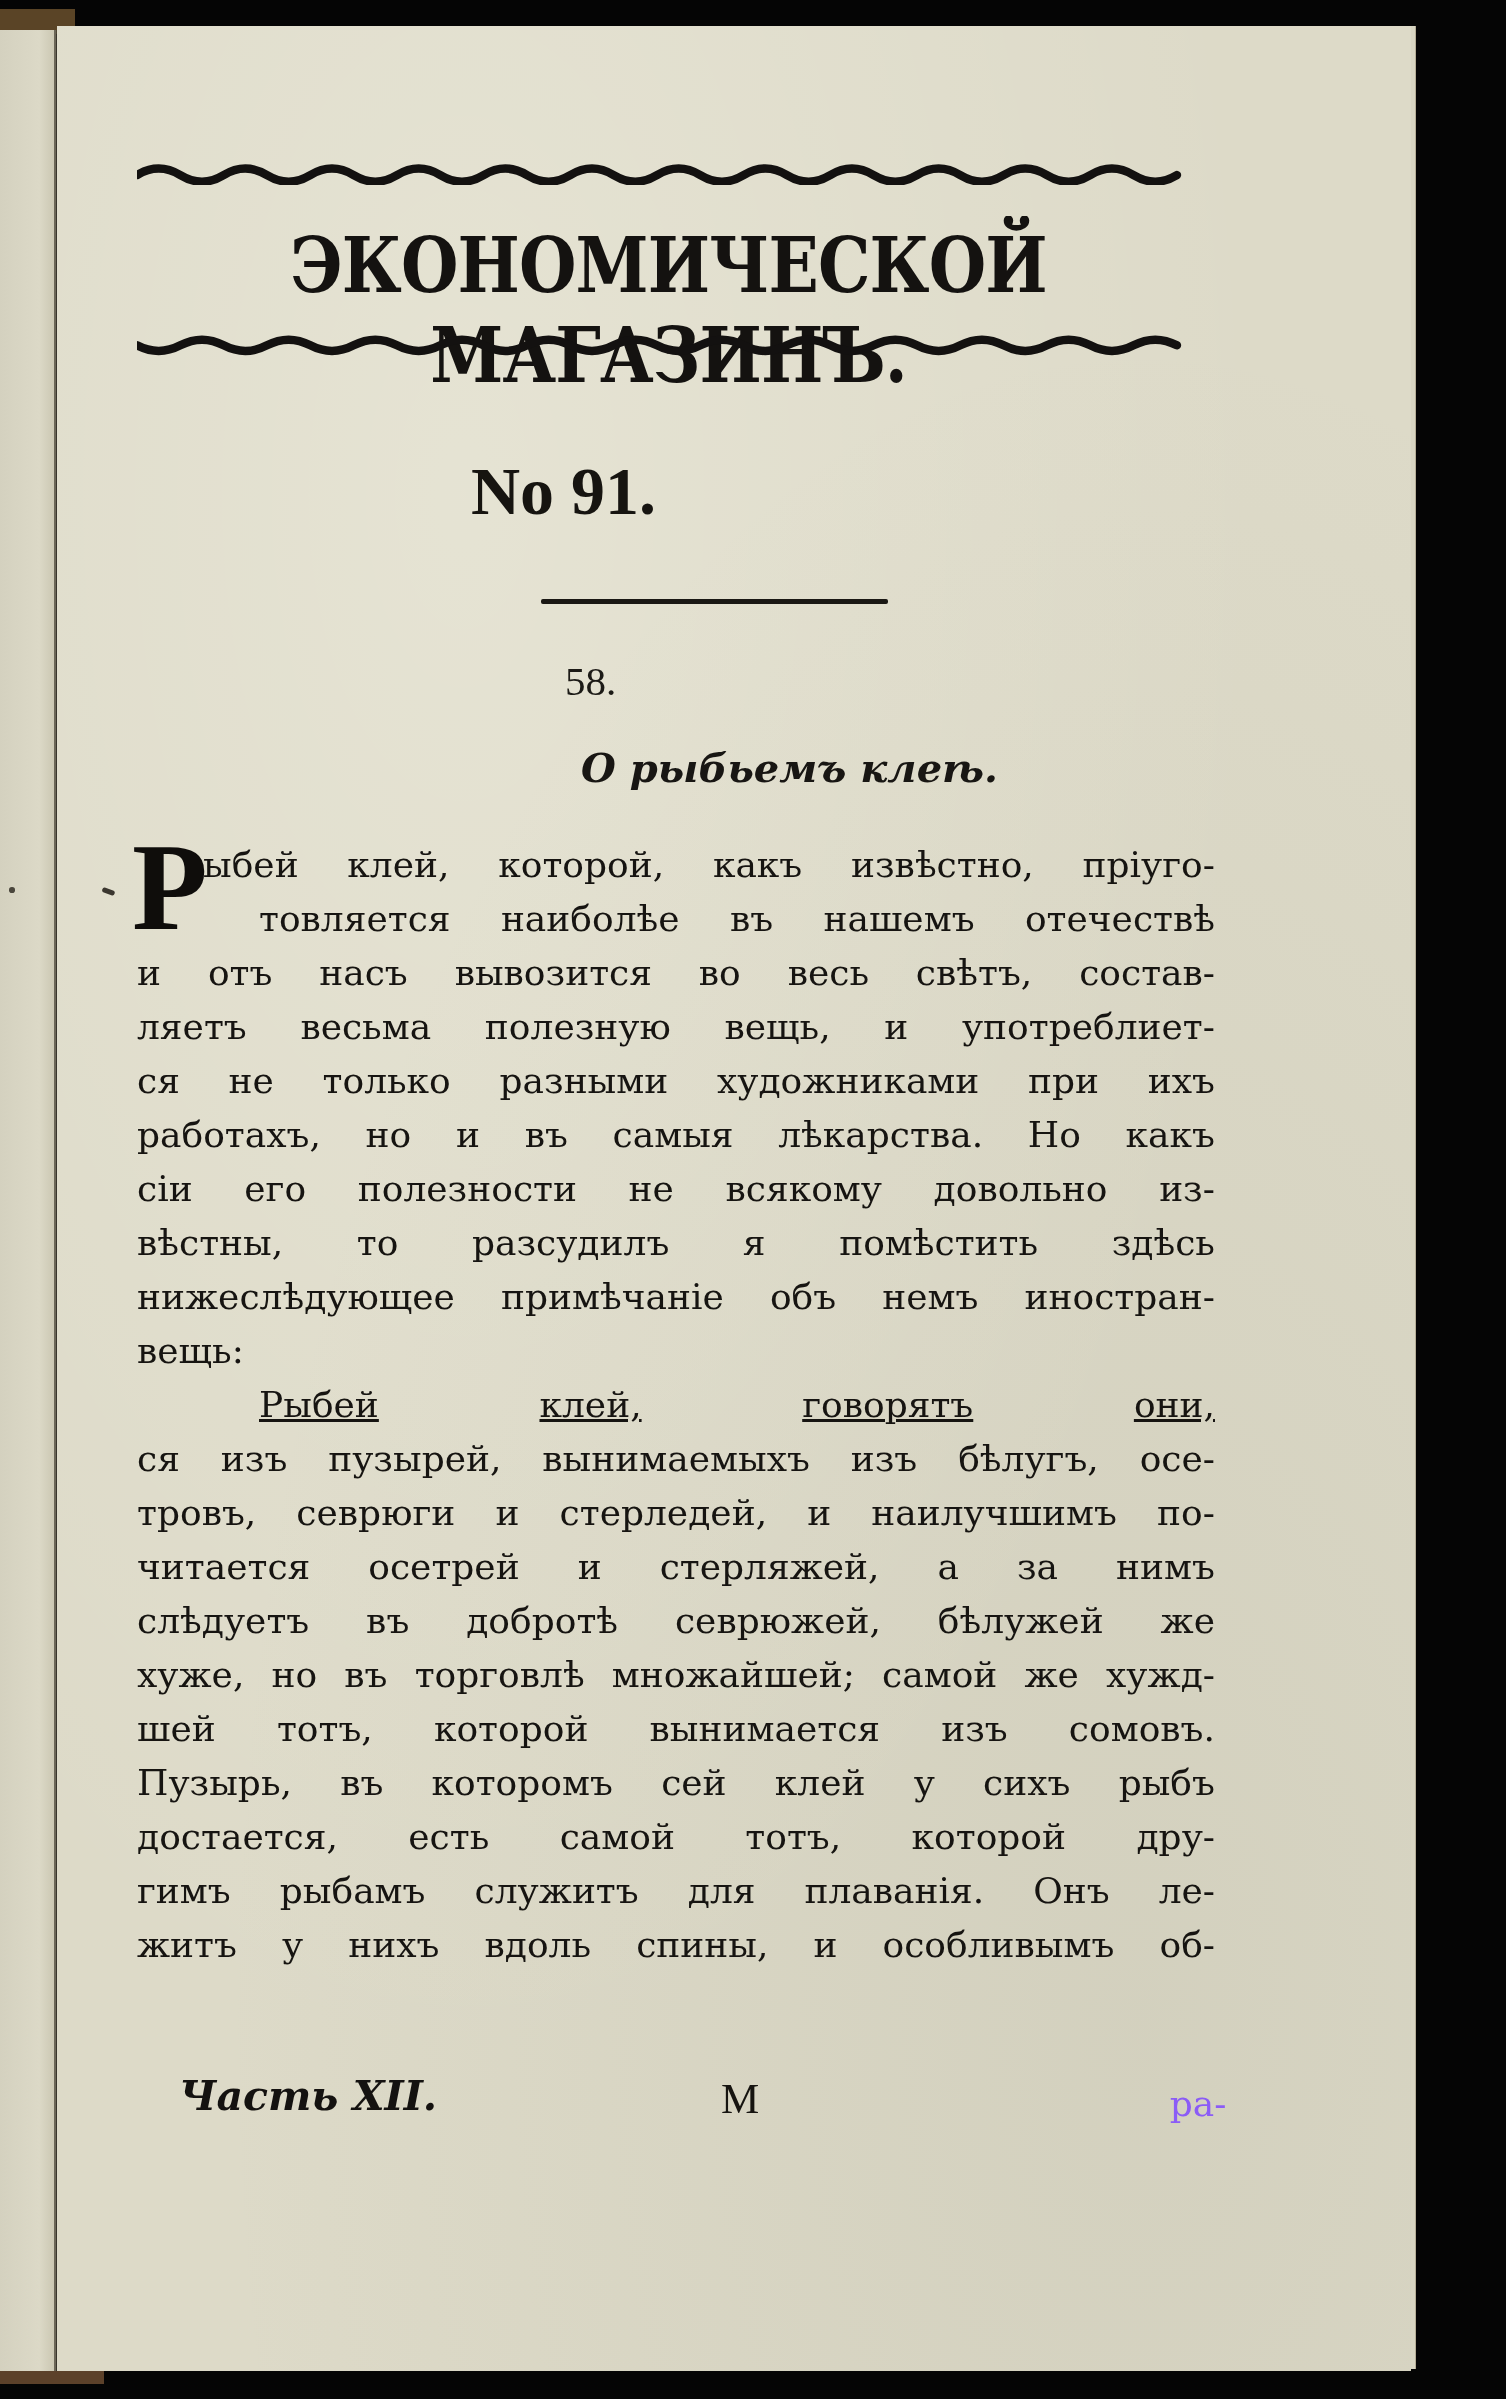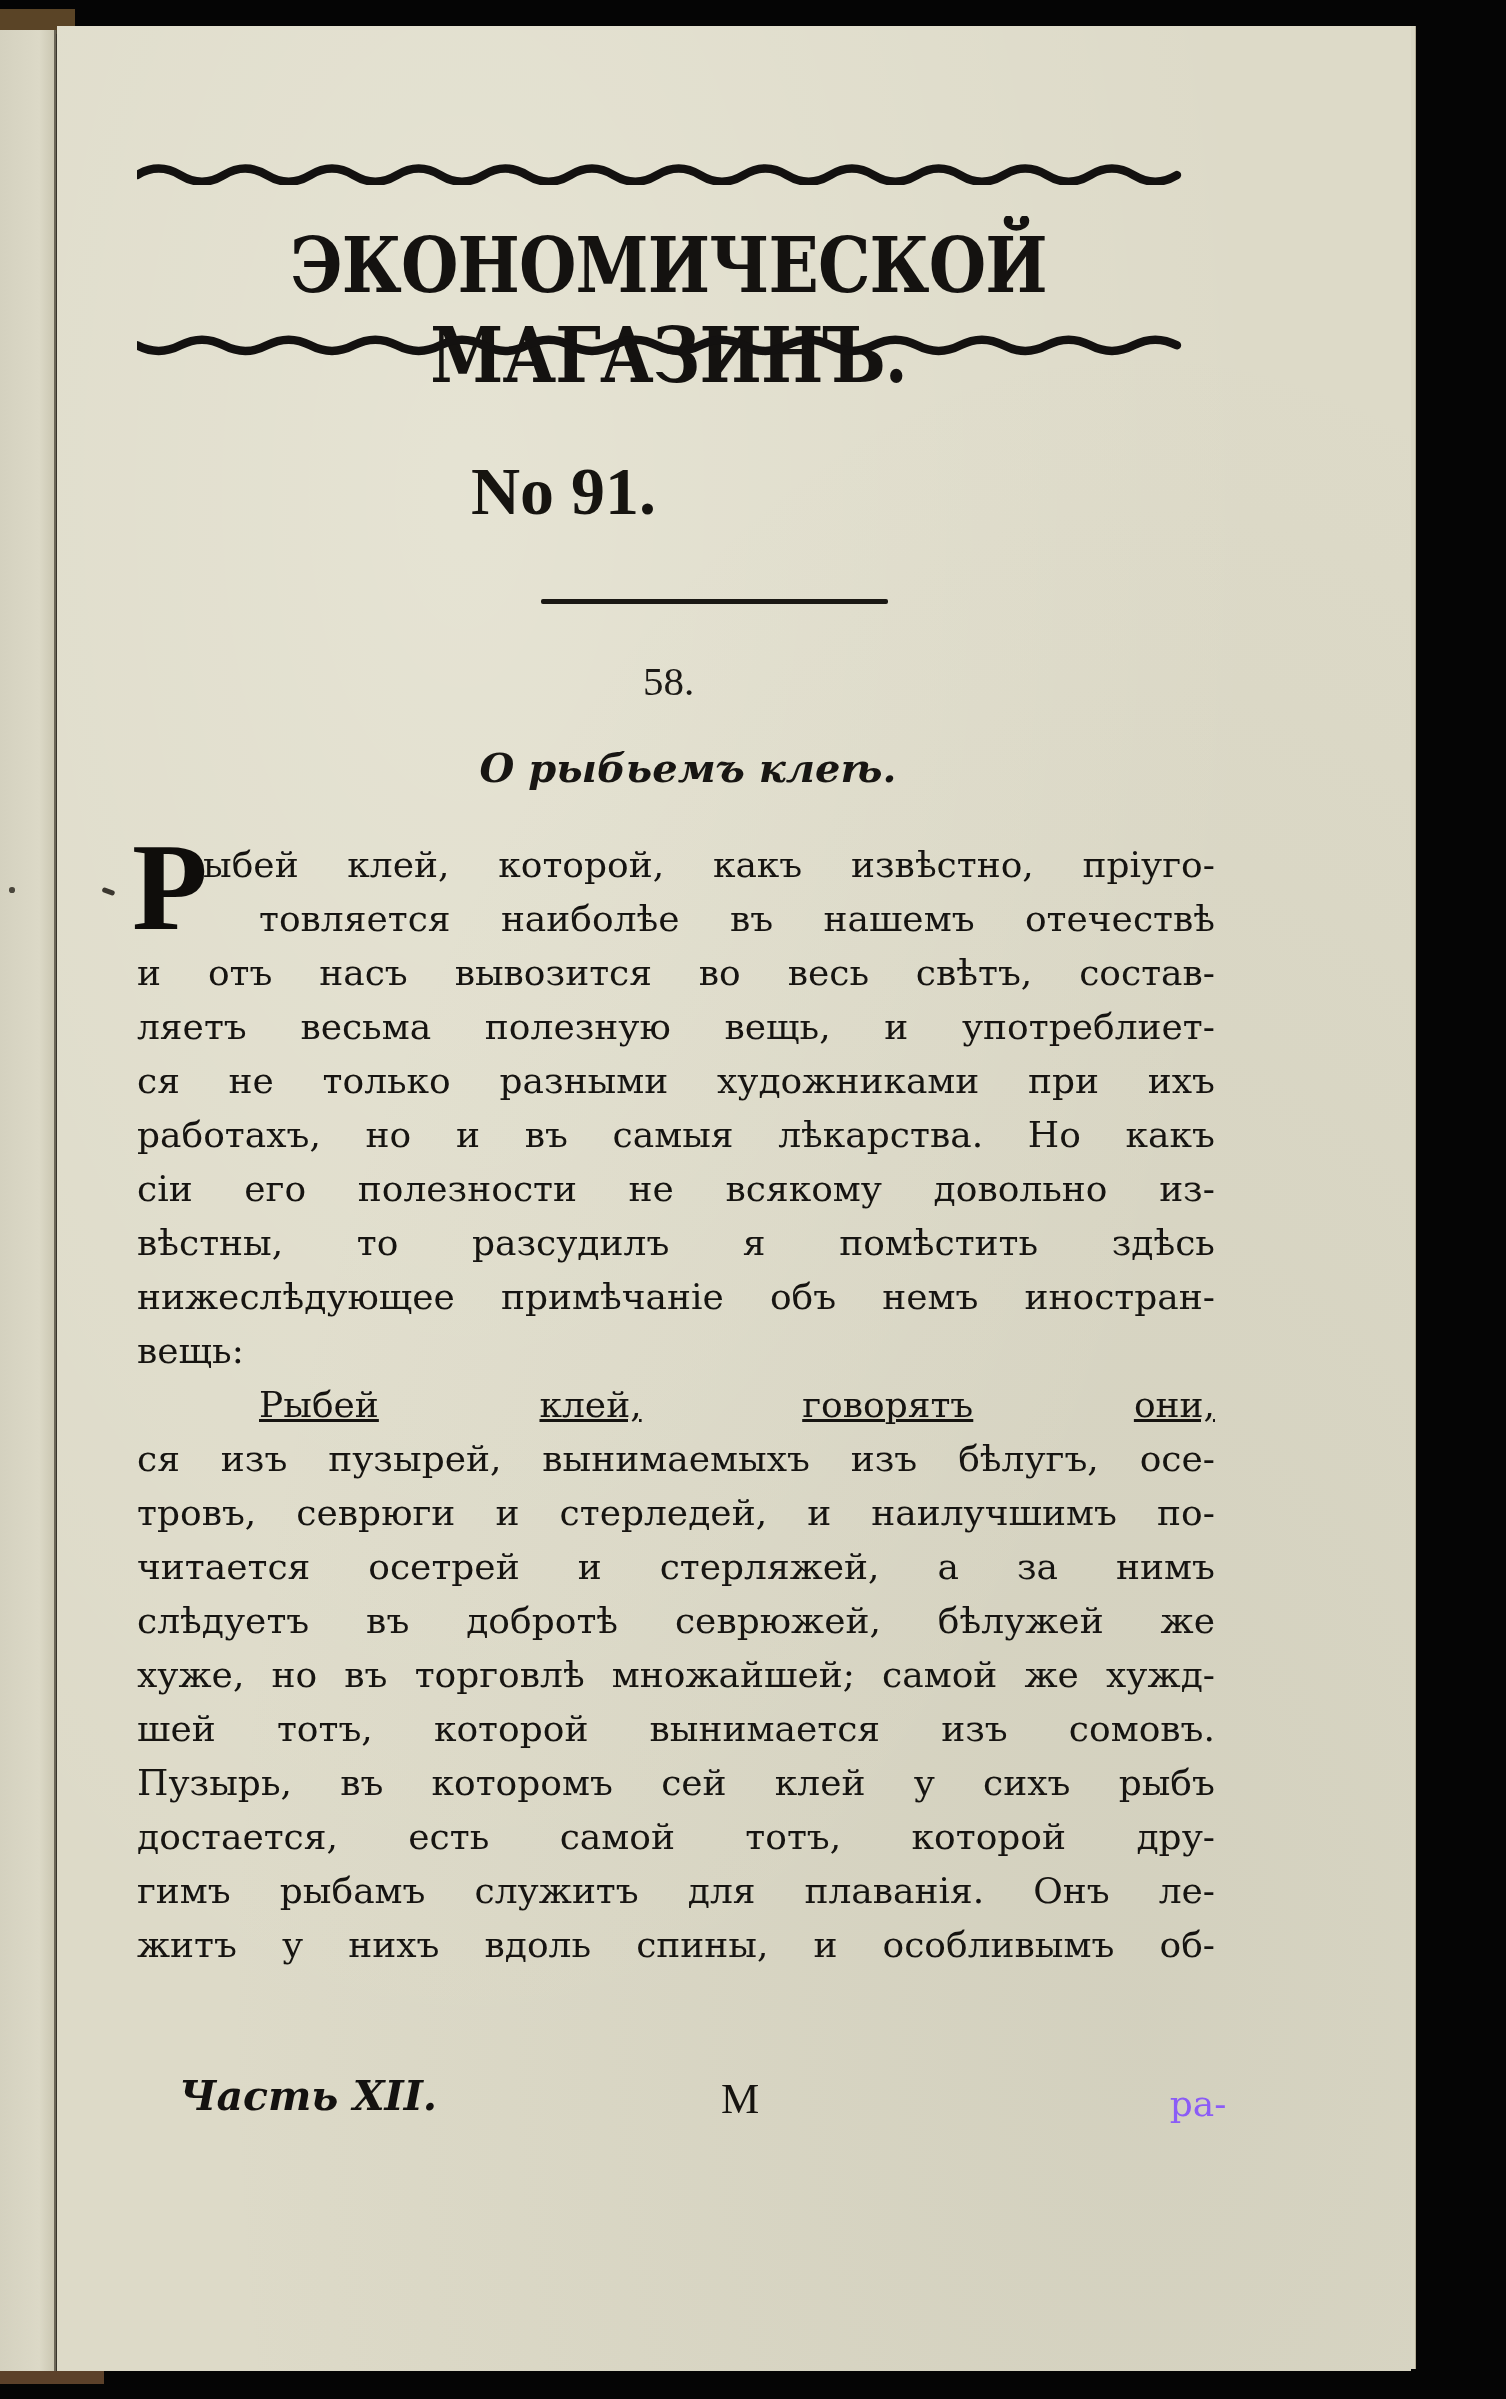--- a/index.html
+++ b/index.html
@@ -33,25 +33,25 @@
     position:absolute; left:113px; top:221px; width:1111px; text-align:center;
     font-family:"DejaVu Serif", serif; font-weight:bold; font-size:66px; letter-spacing:-0.9px;
     transform:scaleY(1.15); transform-origin:top center; color:#141210;
   }
   .issue {
     position:absolute; left:471px; top:452px; width:414px; 
     font-family:"Liberation Serif", serif; font-size:68px; font-weight:bold; color:#161410;
   }
   .rule { position:absolute; left:541px; top:599px; width:347px; height:4.7px; background:#1a1814; border-radius:1.9px; }
   .art-num {
-    position:absolute; left:565px; top:657px; width:207px; text-align:center;
+    position:absolute; left:565px; top:657px; width:207px; text-align:left;
     font-family:"Liberation Serif", serif; font-size:41px; color:#1c1a16;
   }
   .art-title {
-    position:absolute; left:368px; top:744px; width:640px; text-align:center;
+    position:absolute; left:358px; top:744px; width:640px; text-align:right;
     font-family:"DejaVu Serif", serif; font-style:italic; font-size:40px; font-weight:bold; color:#181613;
   }
   .body-text {
     position:absolute; left:137px; top:838px; width:1078px;
     font-family:"DejaVu Serif", serif; font-size:36px; line-height:54px; color:#161411;
   }
   .line { display:flex; justify-content:space-between; white-space:nowrap; height:54px; }
   .line.last { justify-content:flex-start; }
   .line.indent1 { padding-left:122px; }
   .line.indent-p { padding-left:122px;text-decoration:underline; }

